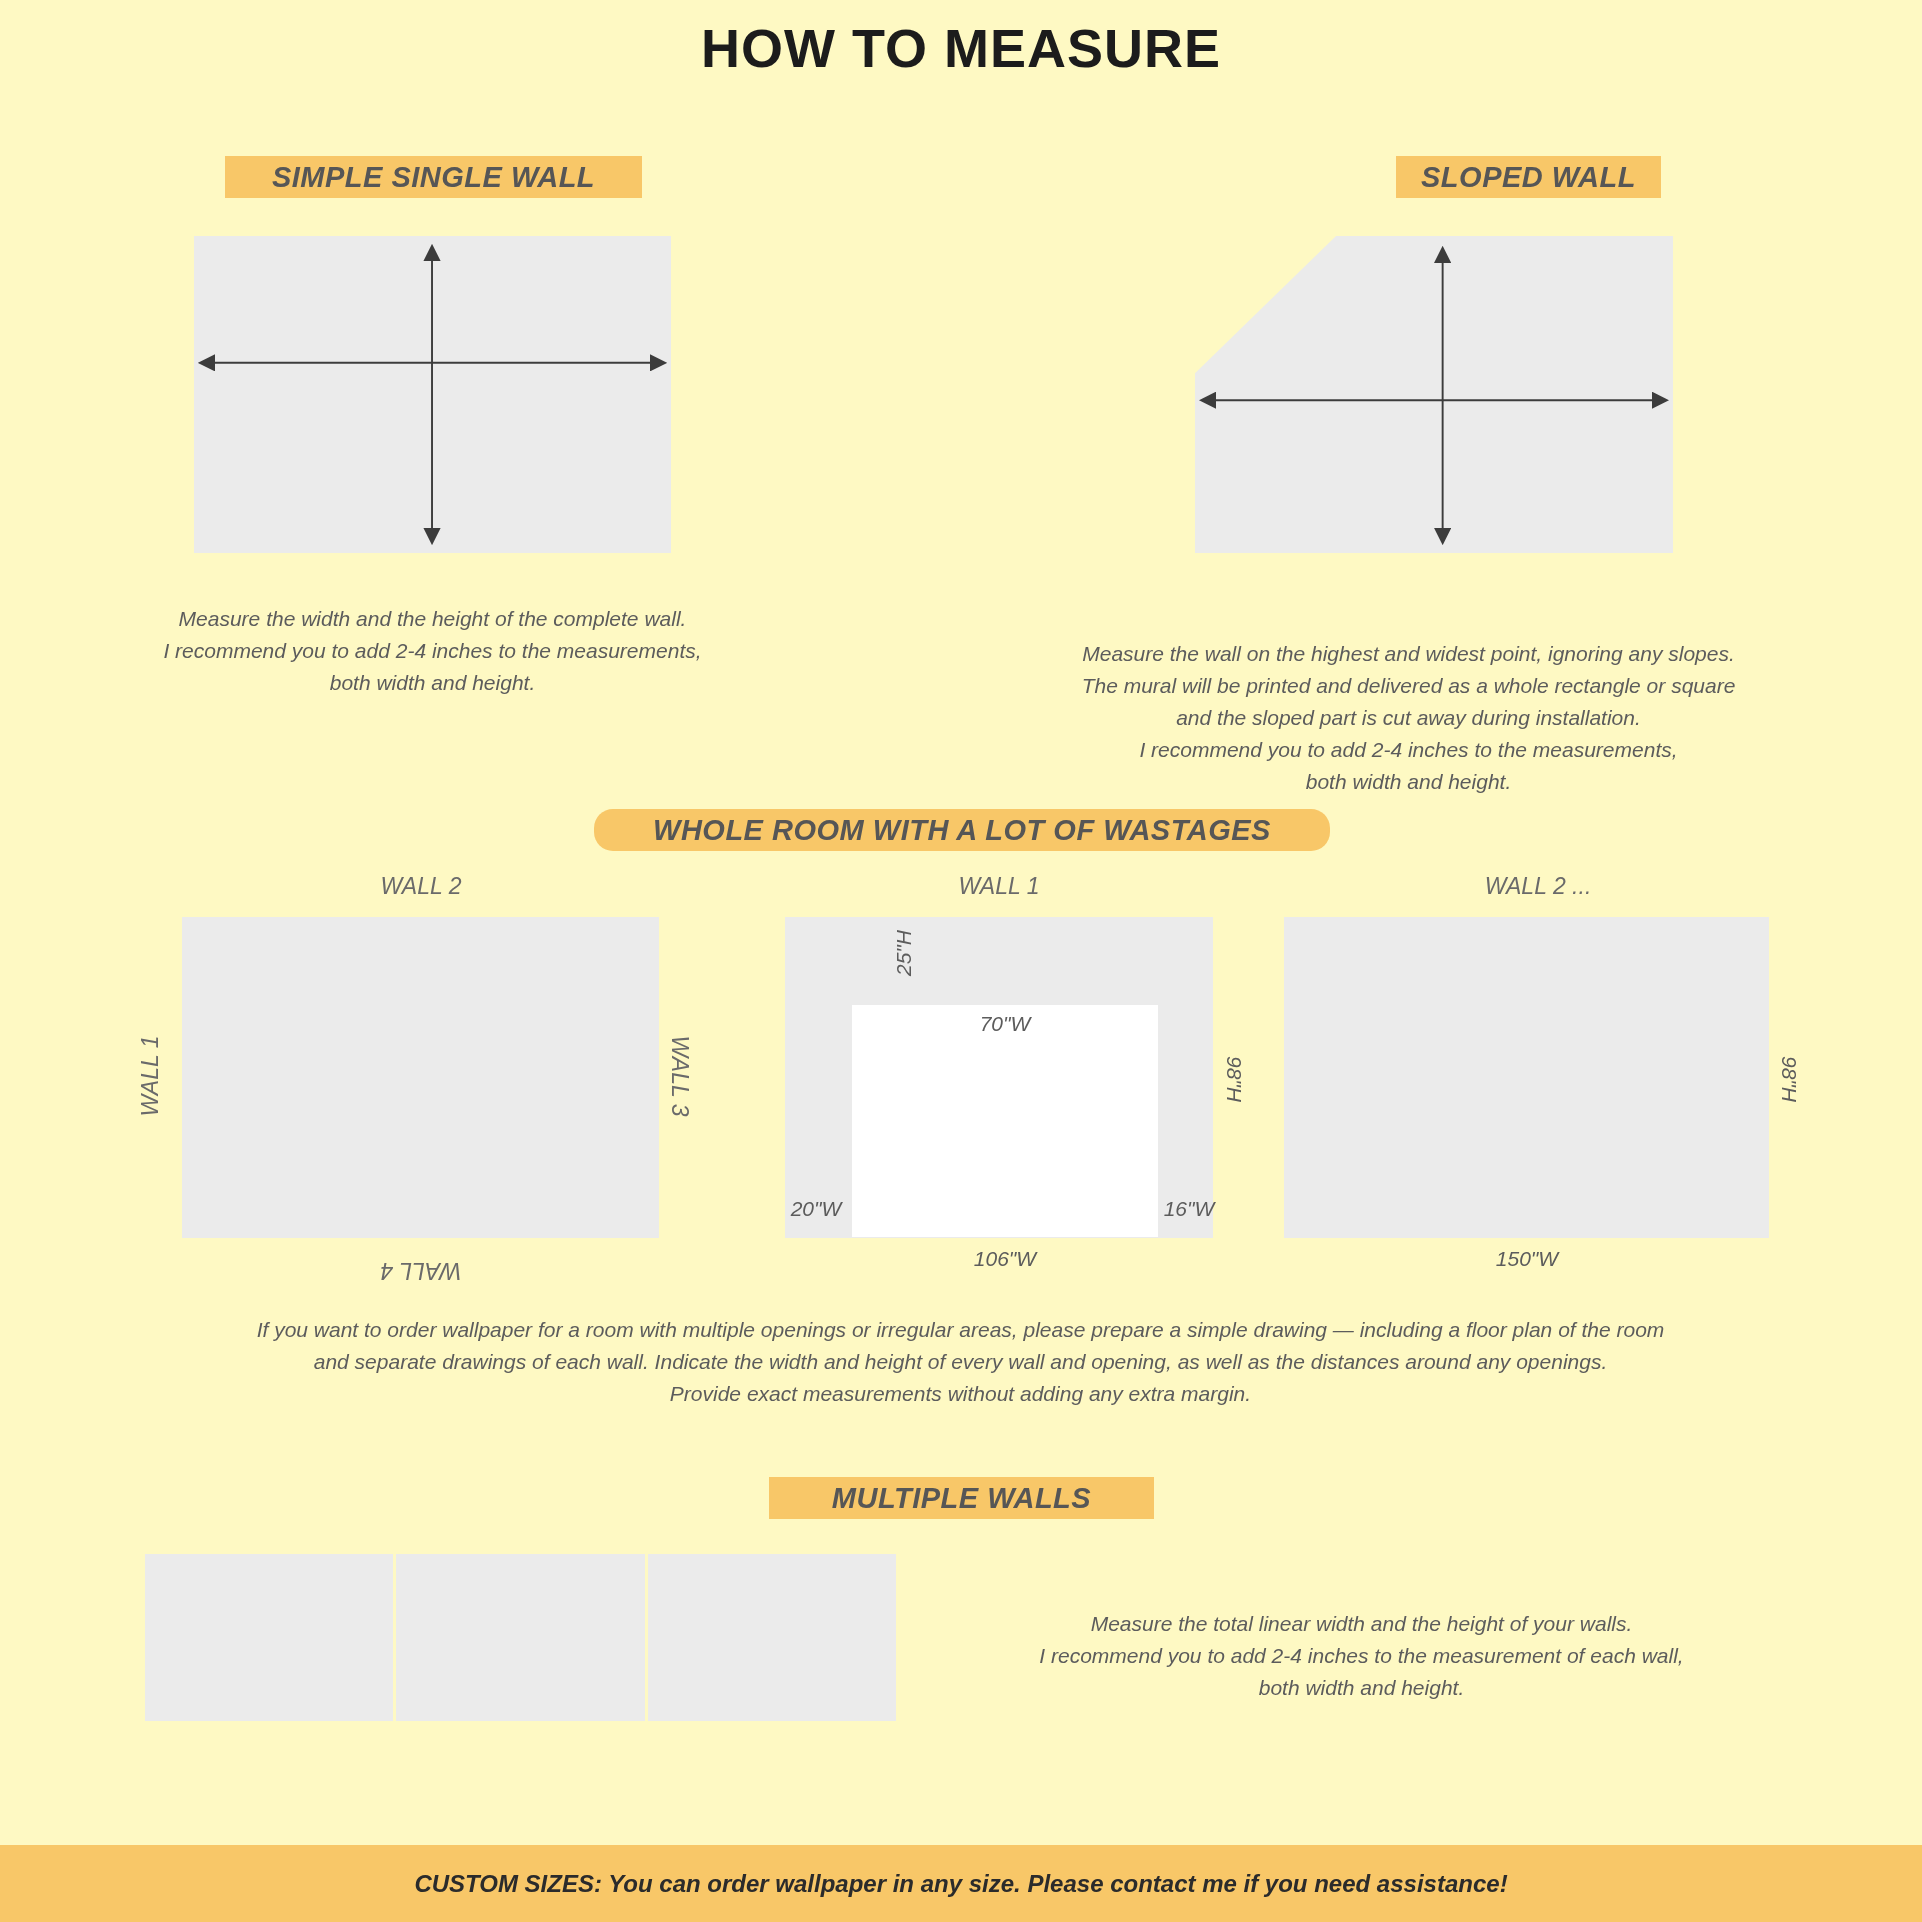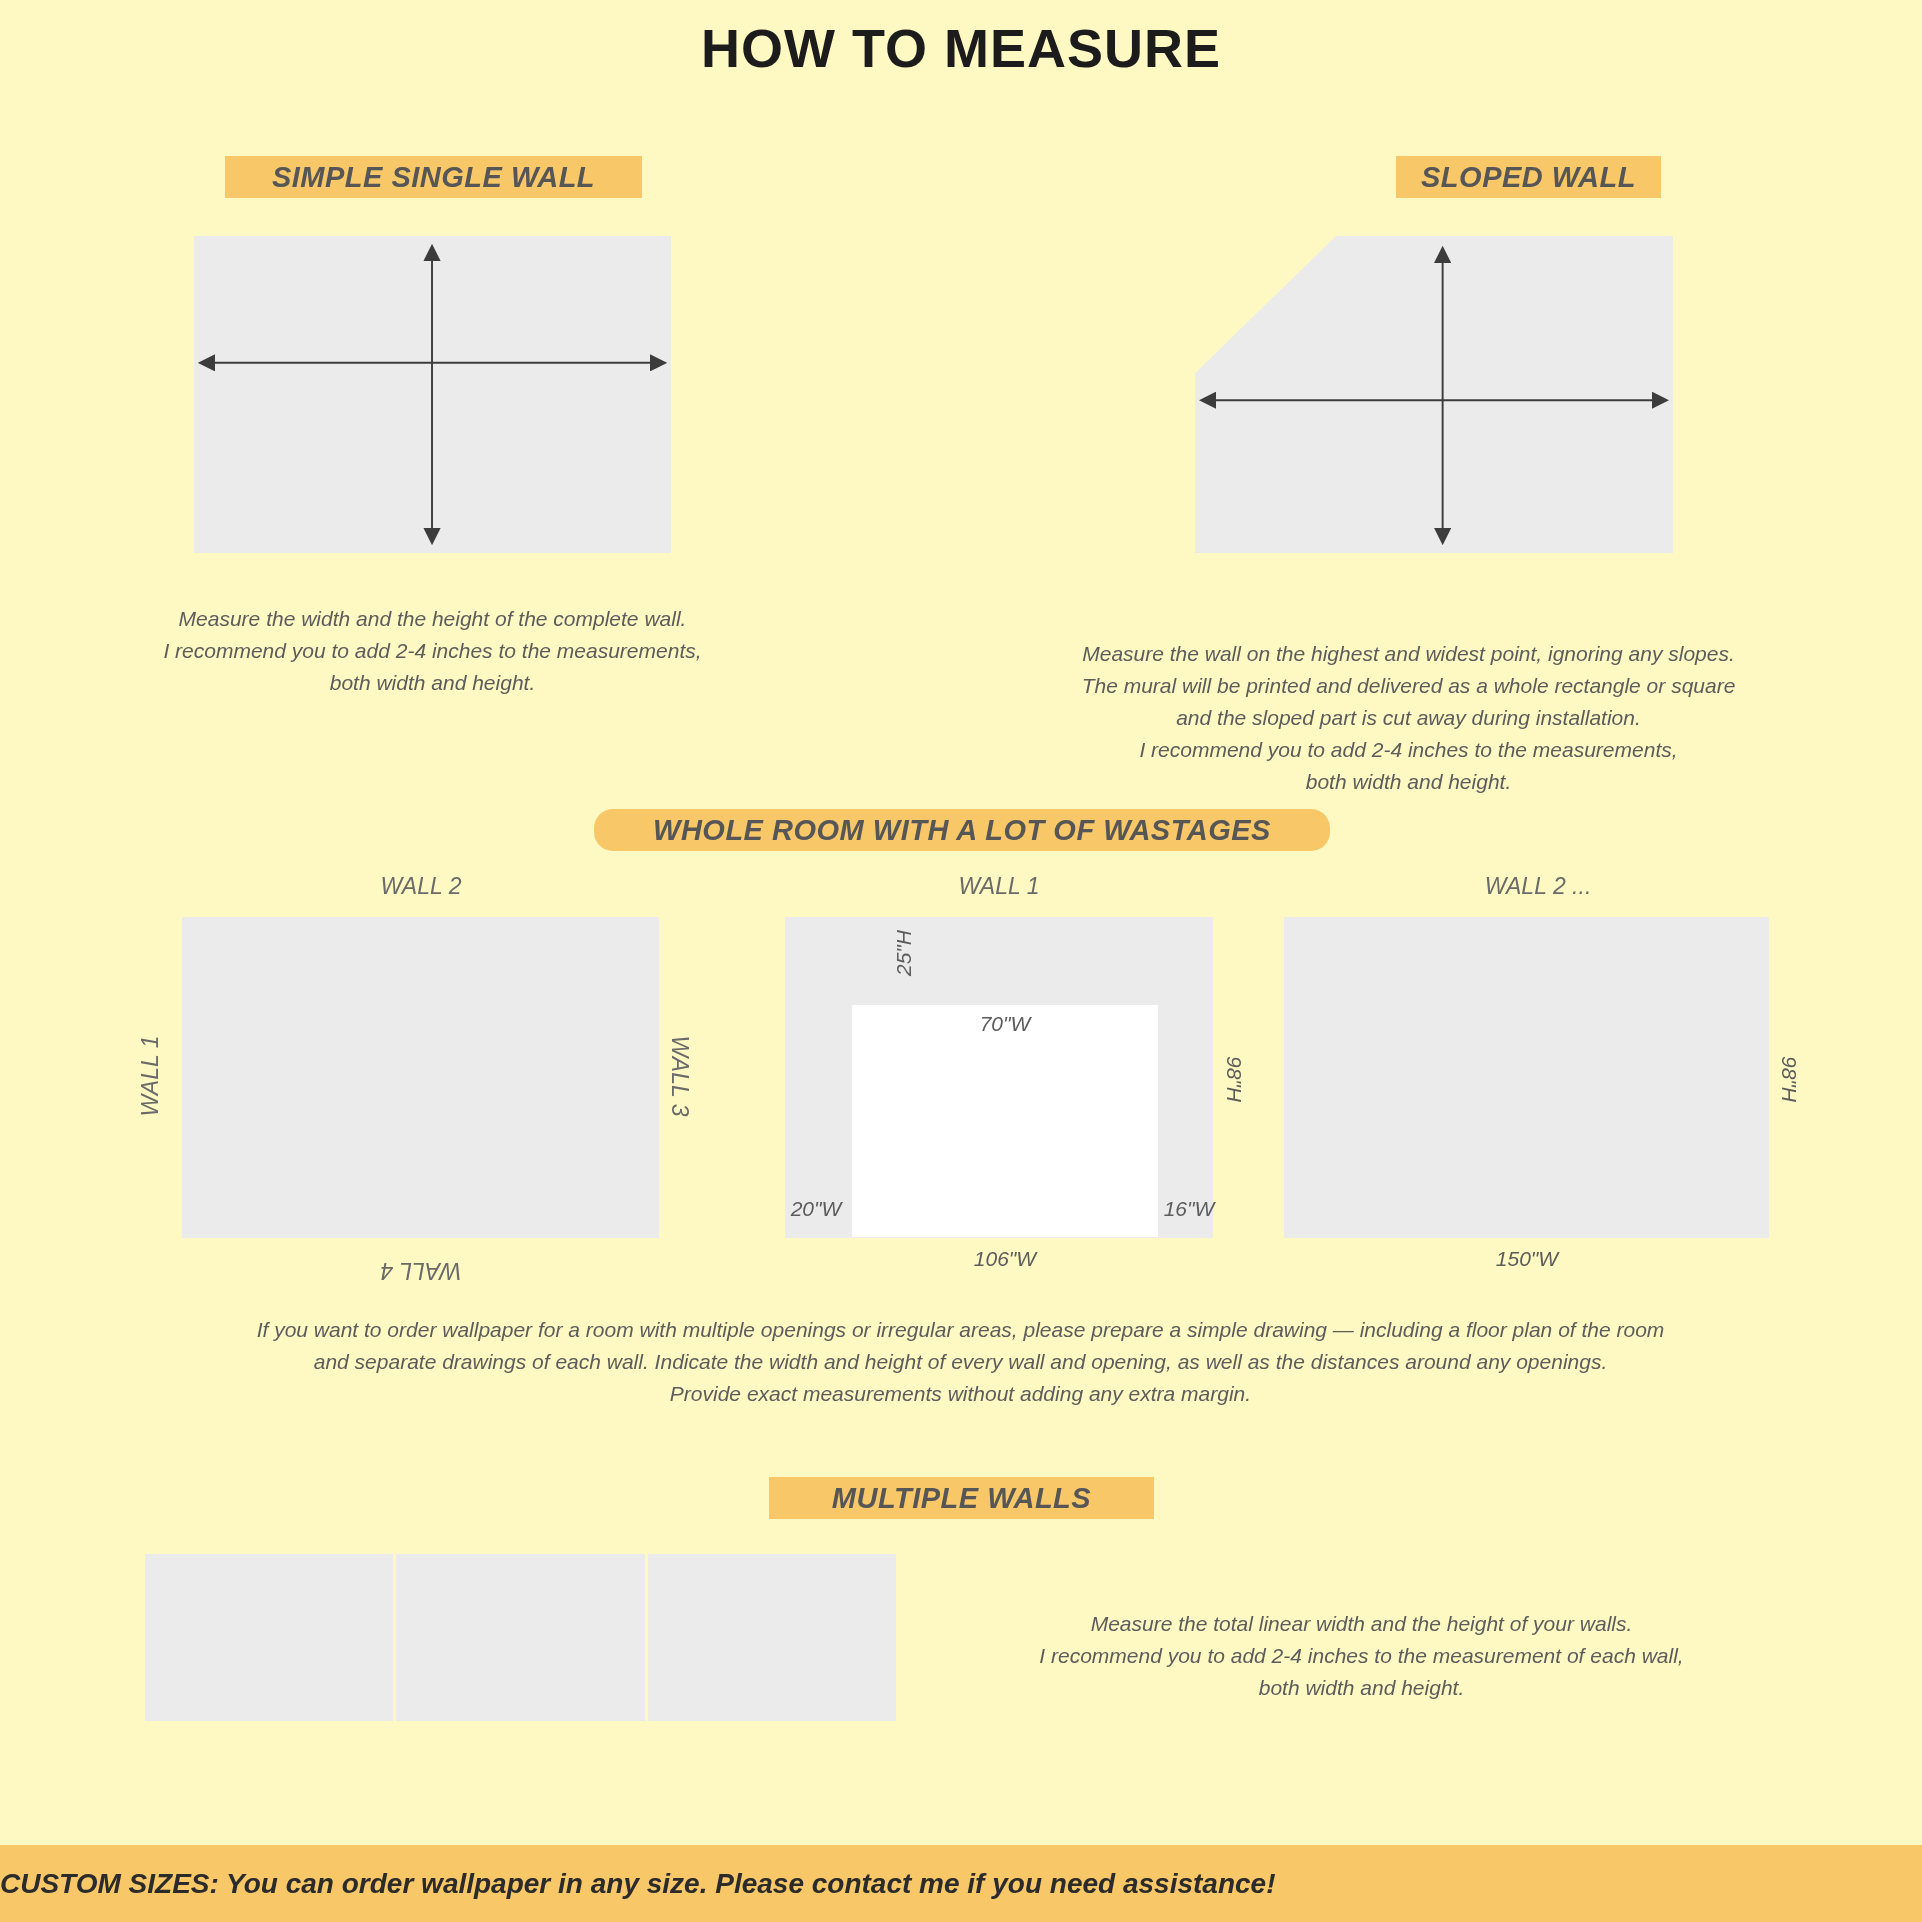--- a/index.html
+++ b/index.html
@@ -38,22 +38,22 @@
   .rot-ccw{transform:translate(-50%,-50%) rotate(-90deg);}
   .rot-cw{transform:translate(-50%,-50%) rotate(90deg);}
   .rot-180{transform:translate(-50%,-50%) rotate(180deg);}
   .arrow-svg{position:absolute;left:0;top:0;width:100%;height:100%;}
   .opening{position:absolute;background:#ffffff;}
   .multi-panels{position:absolute;display:flex;gap:2.9px;}
   .multi-panels .mpanel{flex:1;background:#EBEBEB;}
   .footer-band{
     position:absolute;left:0;top:1845px;width:1922px;height:78px;
     background:#F8C768;
-    display:flex;align-items:center;justify-content:flex-start;
-    font-size:28px;font-weight:700;font-style:italic;color:#2b2b2b;
+    display:flex;align-items:center;justify-content:center;
+    font-size:24px;font-weight:700;font-style:italic;color:#2b2b2b;
   }
 </style>
 </head>
 <body>
 
 <div class="page">
 
   <div class="page-title">HOW TO MEASURE</div>
 
   <div>

